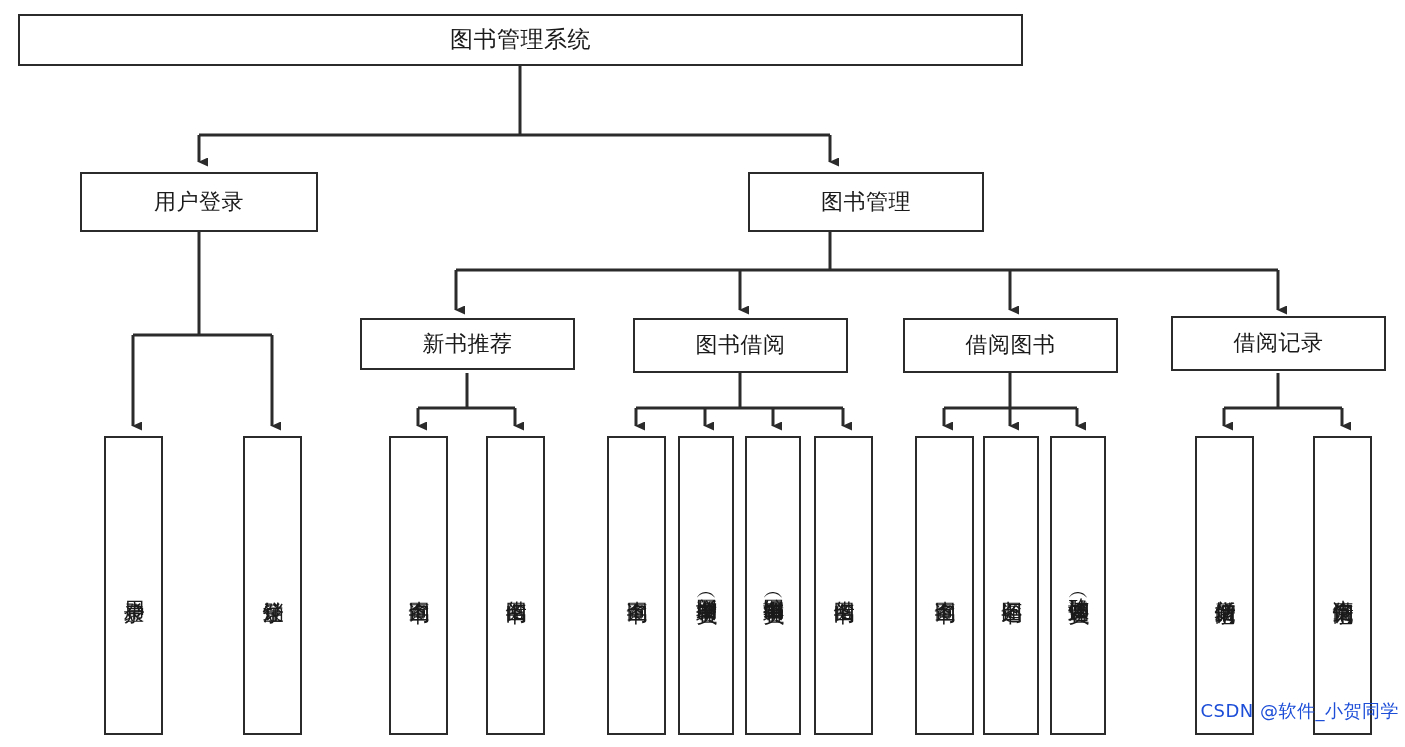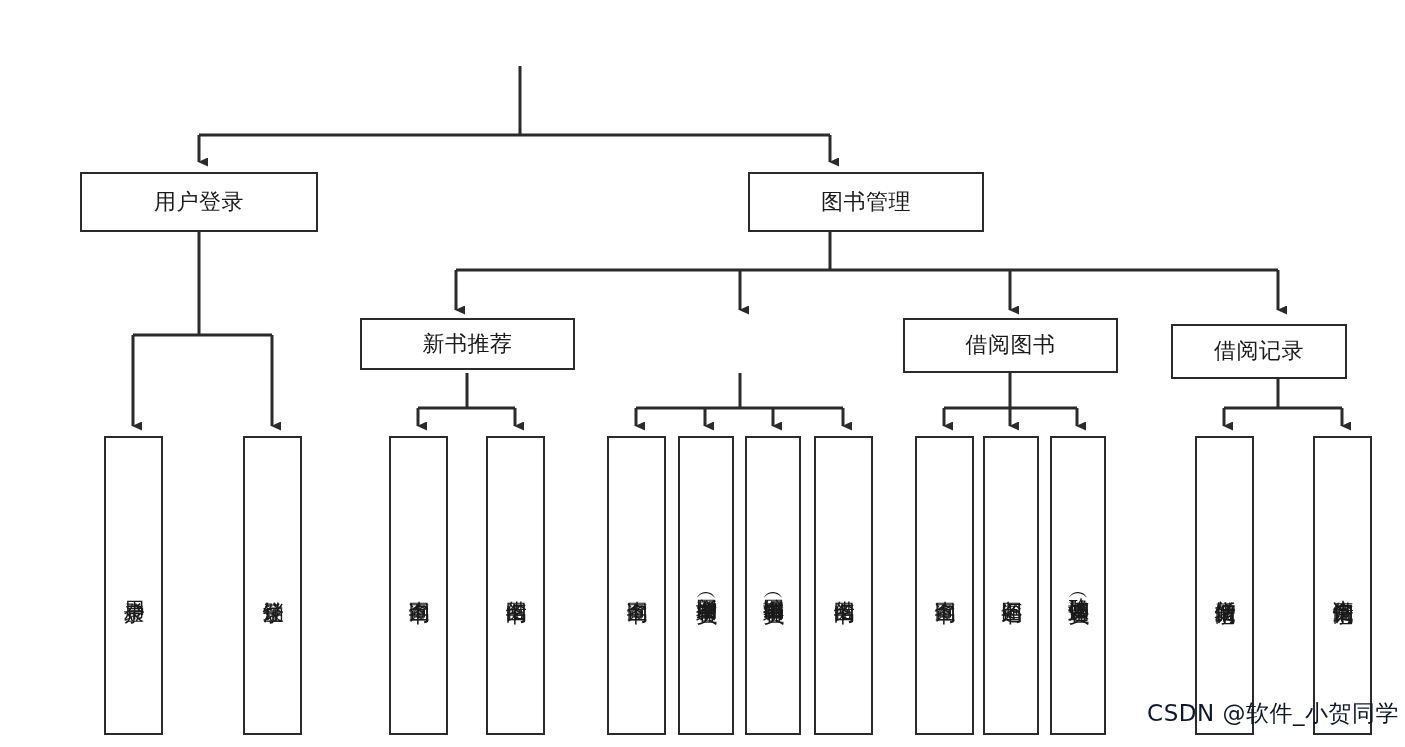--- a/index.html
+++ b/index.html
@@ -49,23 +49,23 @@
     white-space: nowrap;
     text-align: center;
     letter-spacing: 1px;
   }
   .root-box .node-label-h {
     font-size: 23px;
   }
   .watermark {
     position: absolute;
     right: 6px;
-    bottom: 18px;
-    font-size: 23px;
-    color: #0f172a;
+    bottom: 24px;
+    font-size: 18px;
+    color: #1d4ed8;
     white-space: nowrap;
     letter-spacing: 0.5px;
   }
 </style>
 </head>
 <body>
 
 <div id="canvas">
 
   <svg class="diagram-svg" viewBox="0 0 1405 747" xmlns="http://www.w3.org/2000/svg">
@@ -112,39 +112,45 @@
       <path d="M 1010 408 L 1010 426" marker-end="url(#arrowhead)"></path>
       <path d="M 1077 408 L 1077 426" marker-end="url(#arrowhead)"></path>
 
       <path d="M 1278 373 L 1278 408"></path>
       <path d="M 1224 408 L 1342 408"></path>
       <path d="M 1224 408 L 1224 426" marker-end="url(#arrowhead)"></path>
       <path d="M 1342 408 L 1342 426" marker-end="url(#arrowhead)"></path>
     </g>
   </svg>
 
+  <div class="node-box root-box" style="left:18px; top:14px; width:1005px; height:52px;">
+    <span class="node-label-h">图书管理系统</span>
+  </div>
 
   <div class="node-box" style="left:80px; top:172px; width:238px; height:60px;">
     <span class="node-label-h">用户登录</span>
   </div>
 
   <div class="node-box" style="left:712px; top:172px; width:236px; height:60px;margin-left:36px;">
     <span class="node-label-h">图书管理</span>
   </div>
 
   <div class="node-box" style="left:360px; top:318px; width:215px; height:52px;">
     <span class="node-label-h">新书推荐</span>
   </div>
 
+  <div class="node-box" style="left:633px; top:318px; width:215px; height:55px;">
+    <span class="node-label-h">图书借阅</span>
+  </div>
 
   <div class="node-box" style="left:903px; top:318px; width:215px; height:55px;">
     <span class="node-label-h">借阅图书</span>
   </div>
 
-  <div class="node-box" style="left:1171px; top:324px; width:176px; height:55px;">
+  <div class="node-box" style="left:1171px; top:316px; width:215px; height:55px;">
     <span class="node-label-h">借阅记录</span>
   </div>
 
   <div class="node-box" style="left:104px; top:436px; width:59px; height:299px;">
     <span class="node-label-v">用户登录</span>
   </div>
 
   <div class="node-box" style="left:243px; top:436px; width:59px; height:299px;">
     <span class="node-label-v">注销登录</span>
   </div>

